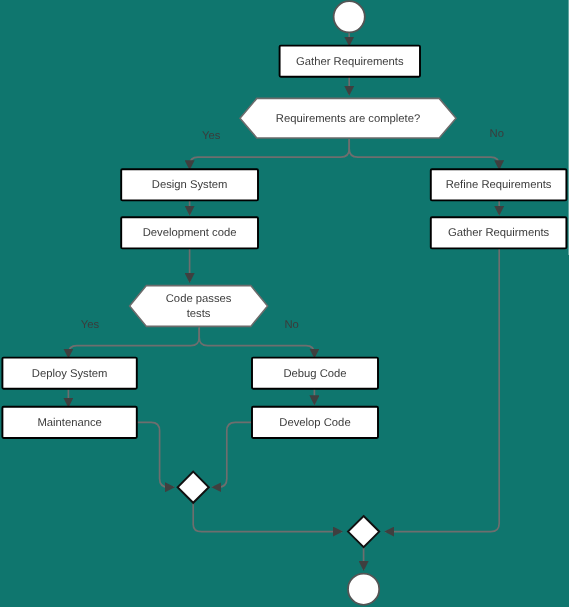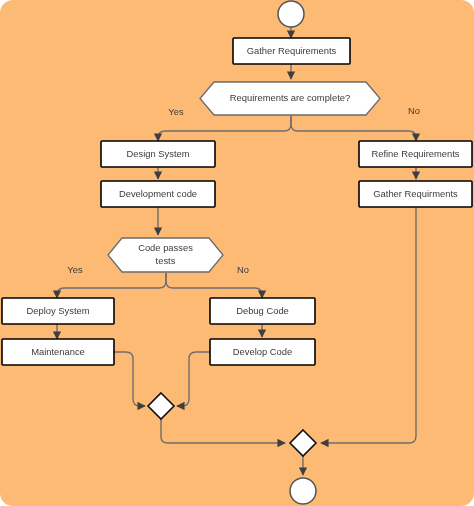--- a/index.html
+++ b/index.html
@@ -8,23 +8,22 @@
     padding: 0;
     background: #ffffff;
   }
   body {
     font-family: "Liberation Sans", sans-serif;
   }
   #diagram-root {
     position: relative;
     width: 474px;
     height: 506px;
-    background: #fdba74;
+    background: #0f766e;
     overflow: hidden;
-    border-radius: 13px;
   }
   #flow-svg {
     display: block;
     width: 474px;
     height: 506px;
   }
   .node-rect {
     fill: #ffffff;
     stroke: #000000;
     stroke-width: 1.6;

